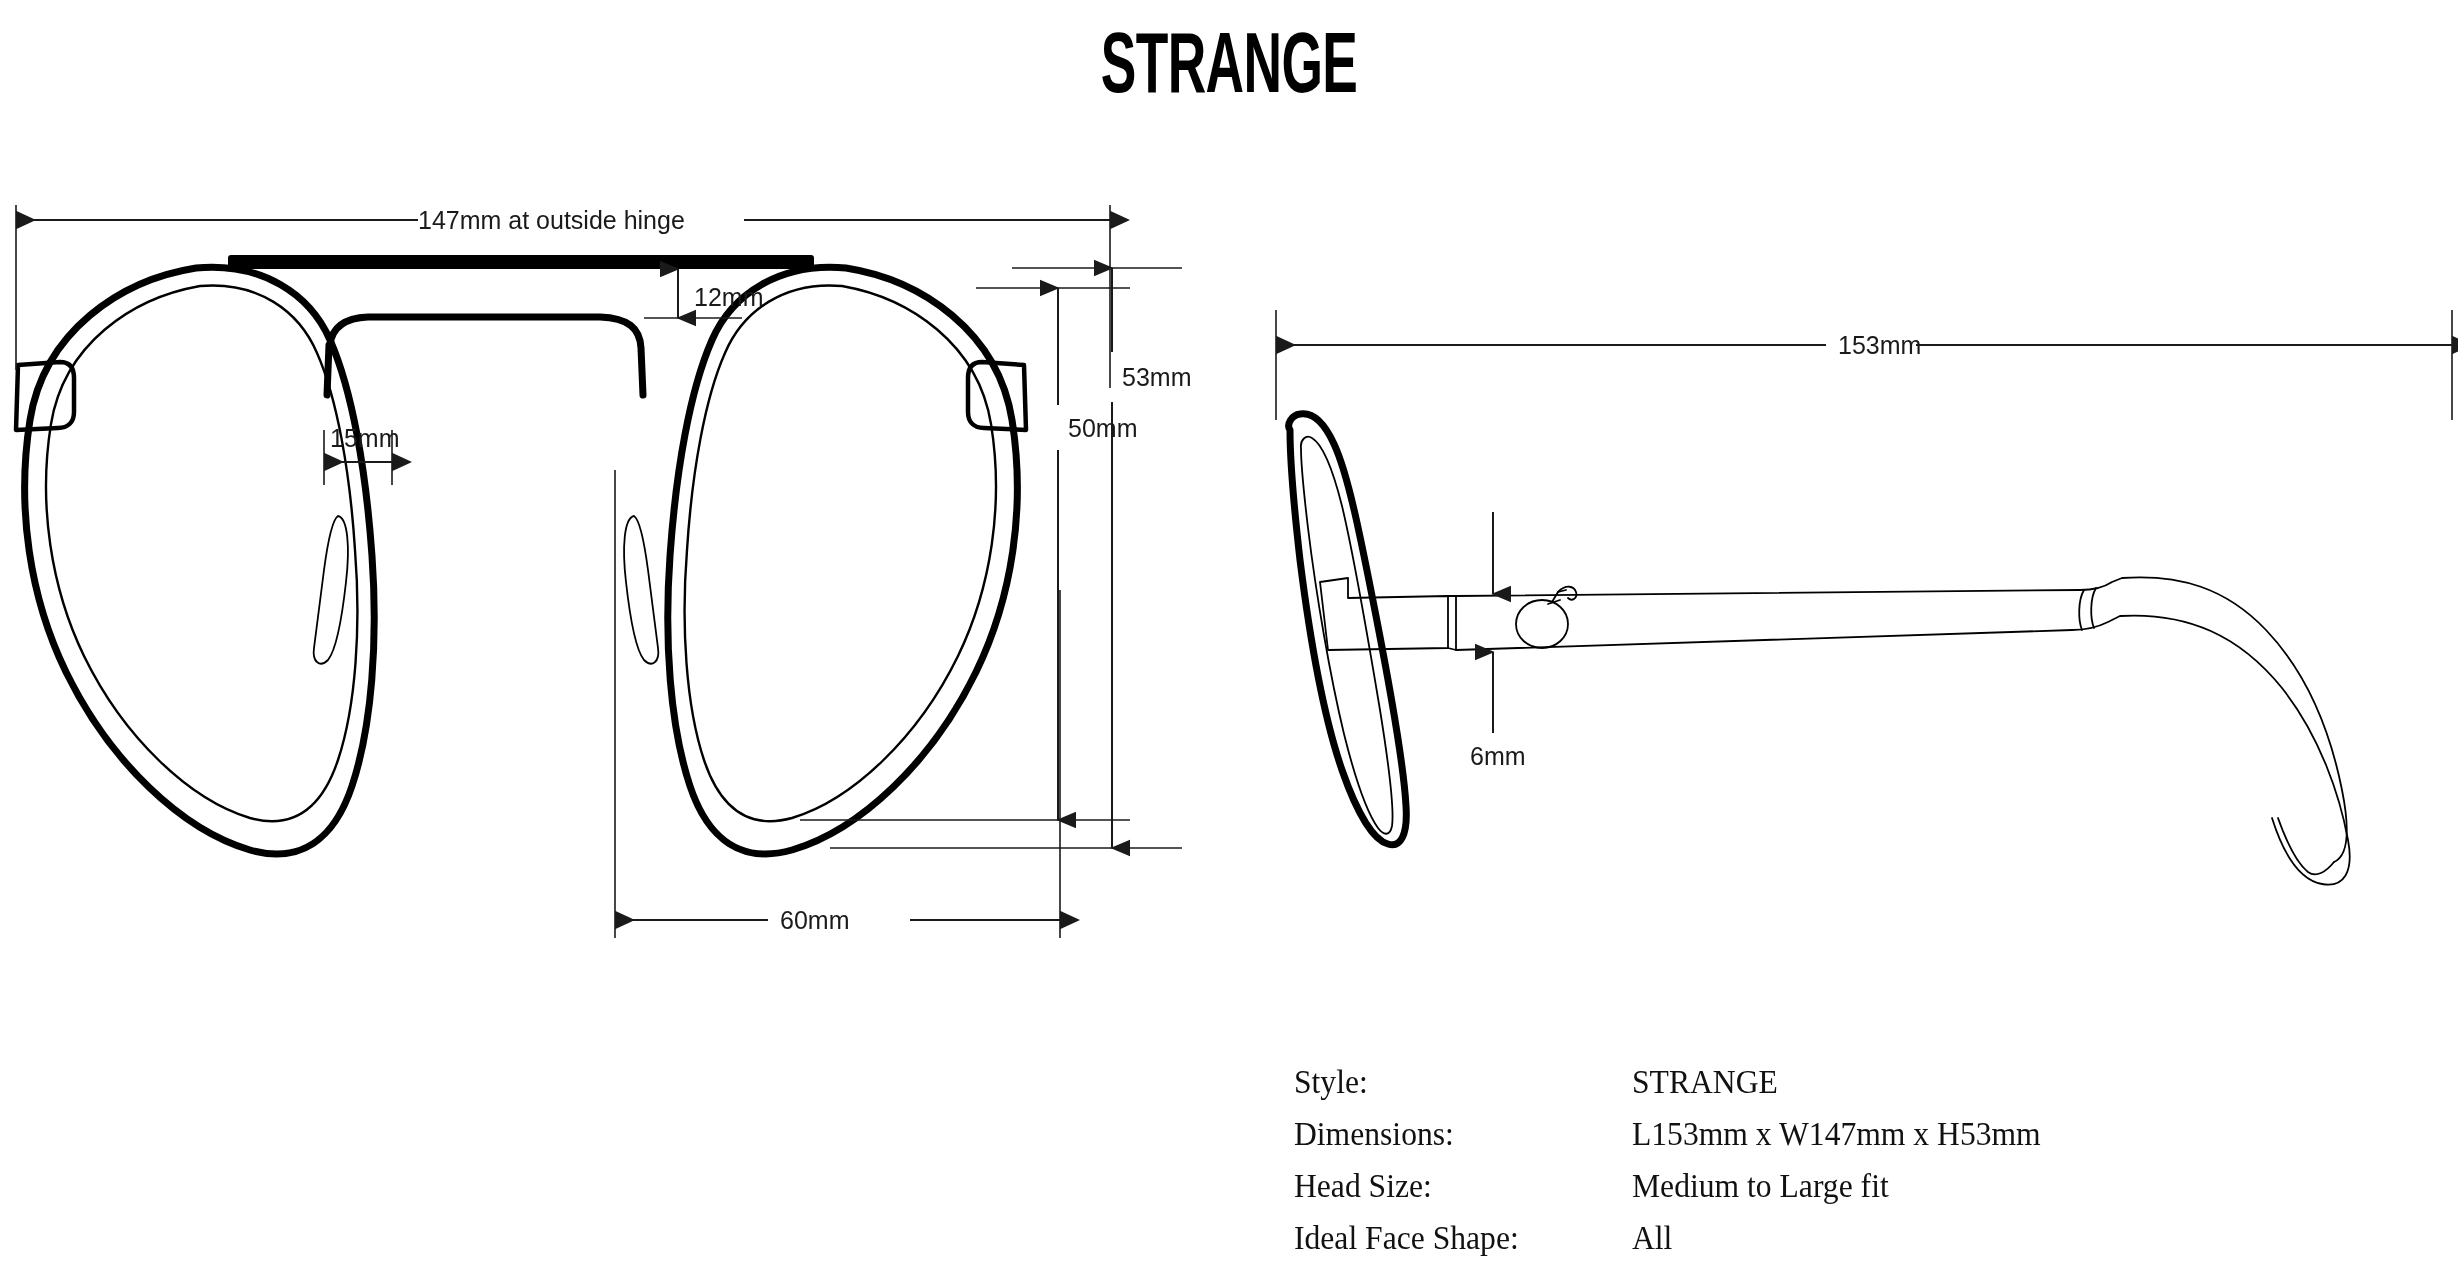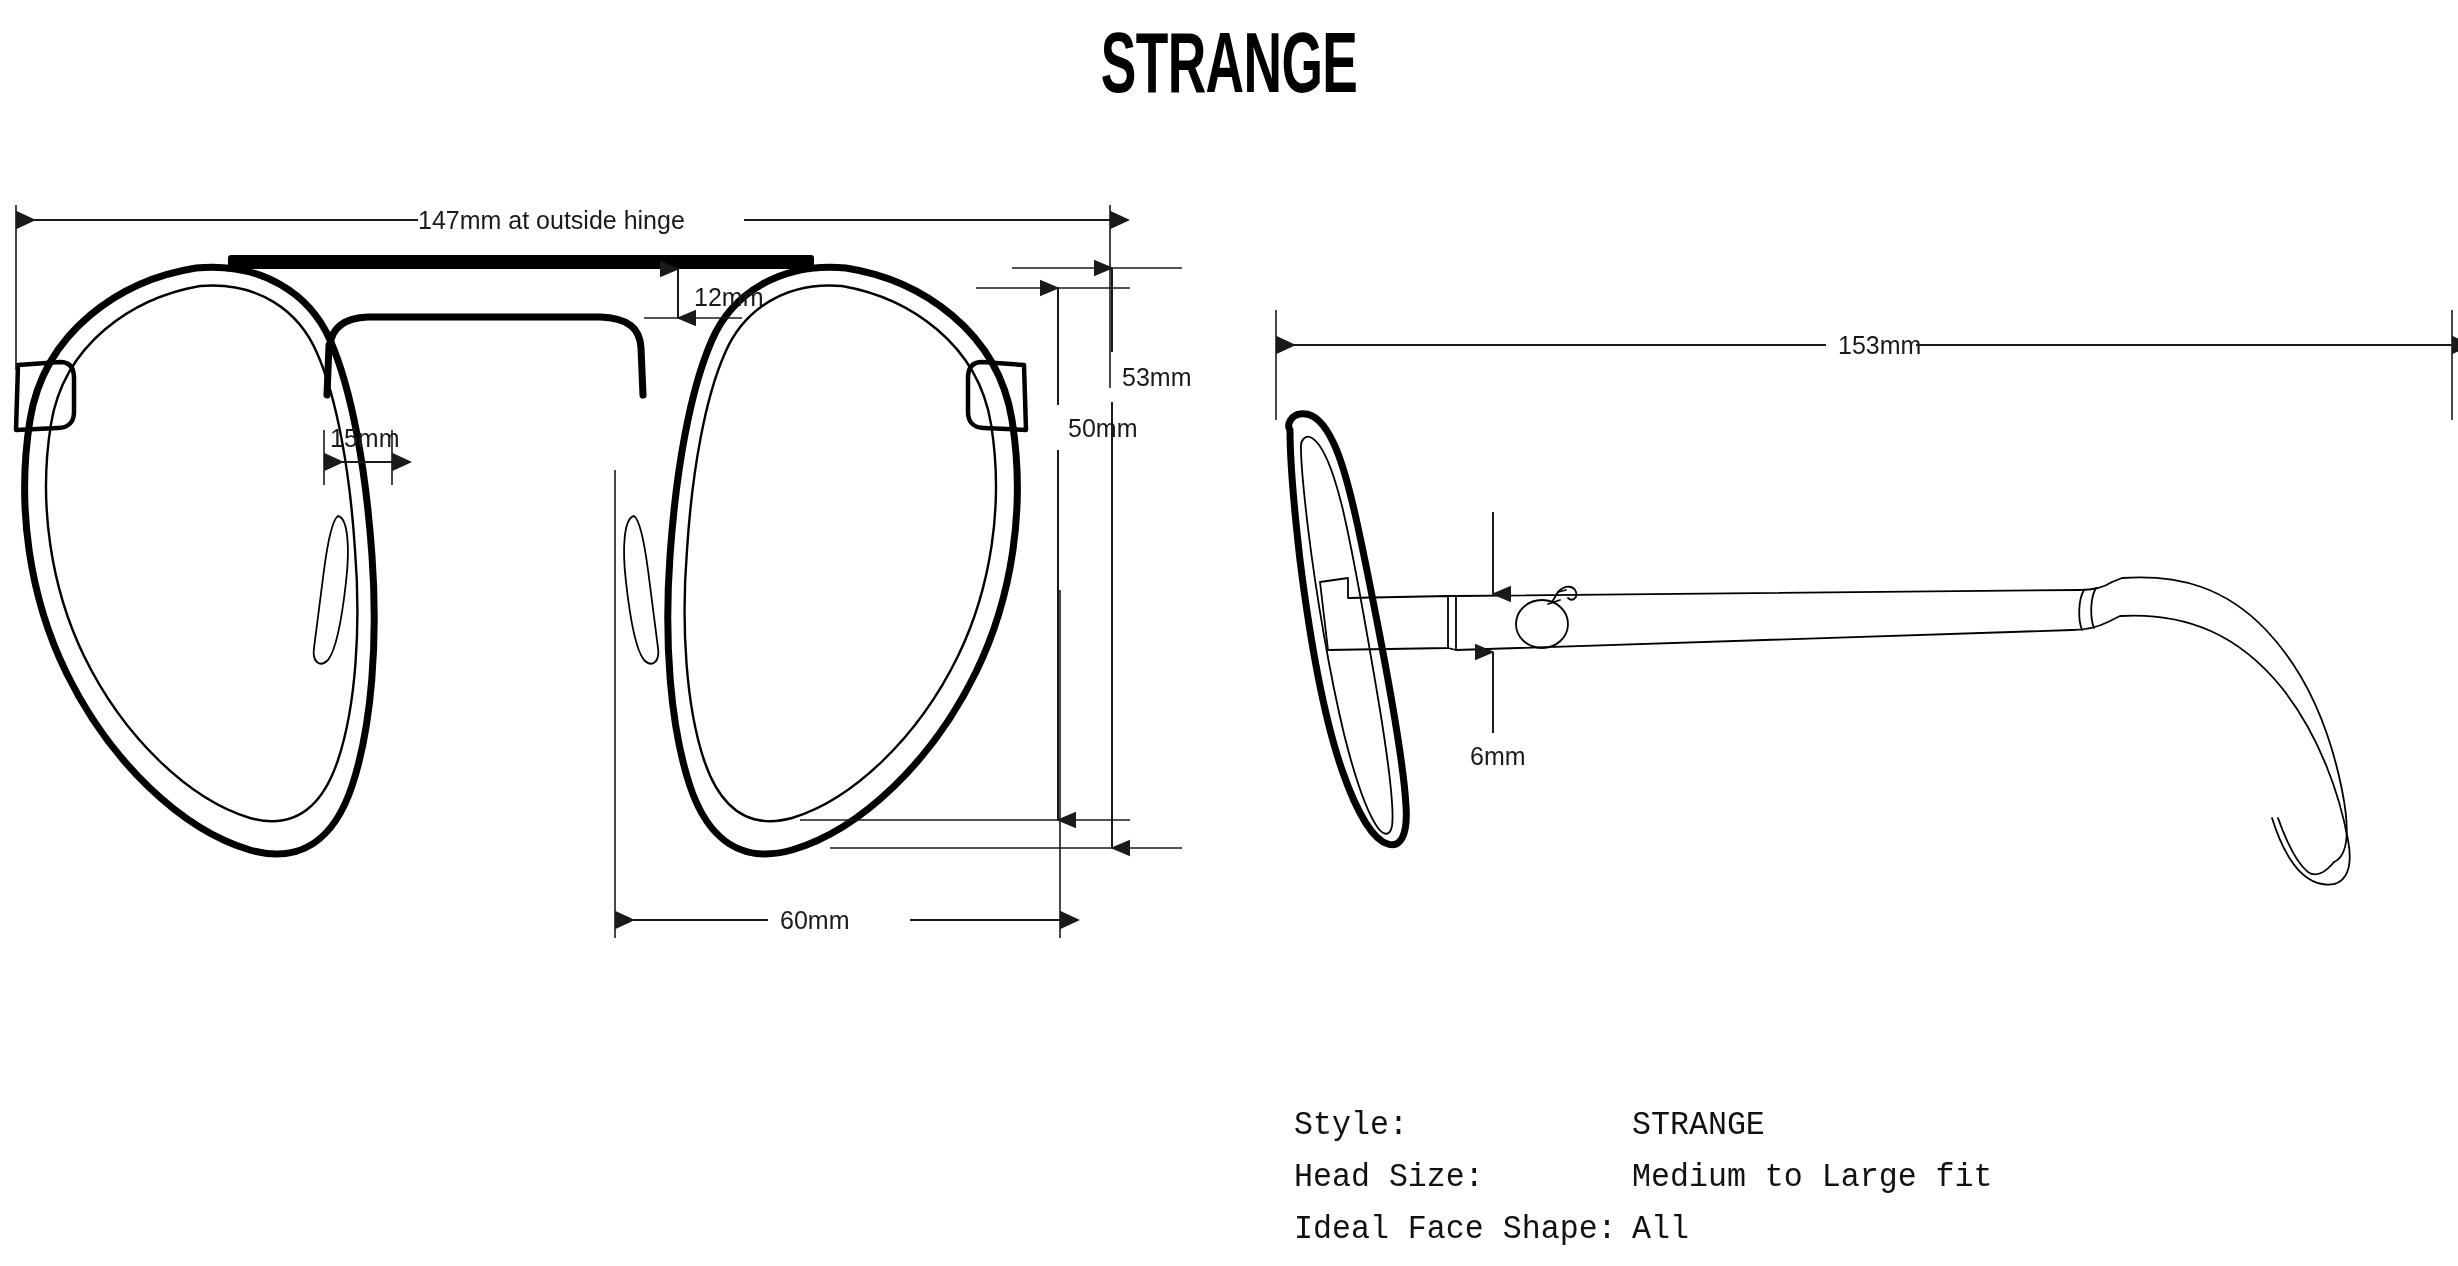--- a/index.html
+++ b/index.html
@@ -80,23 +80,23 @@
     stroke-linecap: round;
     stroke-linejoin: round;
   }
   .fill-black {
     fill: #000;
     stroke: none;
   }
   #spec-table {
     position: absolute;
     left: 1294px;
-    top: 1099px;
+    top: 1056px;
     width: 1160px;
-    font-family: Liberation Mono, monospace;
+    font-family: Liberation Serif, serif;
     font-size: 34px;
     line-height: 52px;
     color: #111;
   }
   #spec-table .spec-row {
     display: flex;
     flex-direction: row;
   }
   #spec-table .spec-label {
     width: 338px;
@@ -315,20 +315,24 @@
     </g>
   </g>
 </svg>
 
 <div id="spec-table">
   <div class="spec-row">
     <div class="spec-label">Style:</div>
     <div class="spec-value">STRANGE</div>
   </div>
   <div class="spec-row">
+    <div class="spec-label">Dimensions:</div>
+    <div class="spec-value">L153mm x W147mm x H53mm</div>
+  </div>
+  <div class="spec-row">
     <div class="spec-label">Head Size:</div>
     <div class="spec-value">Medium to Large fit</div>
   </div>
   <div class="spec-row">
     <div class="spec-label">Ideal Face Shape:</div>
     <div class="spec-value">All</div>
   </div>
 </div>
 
 </body></html>

